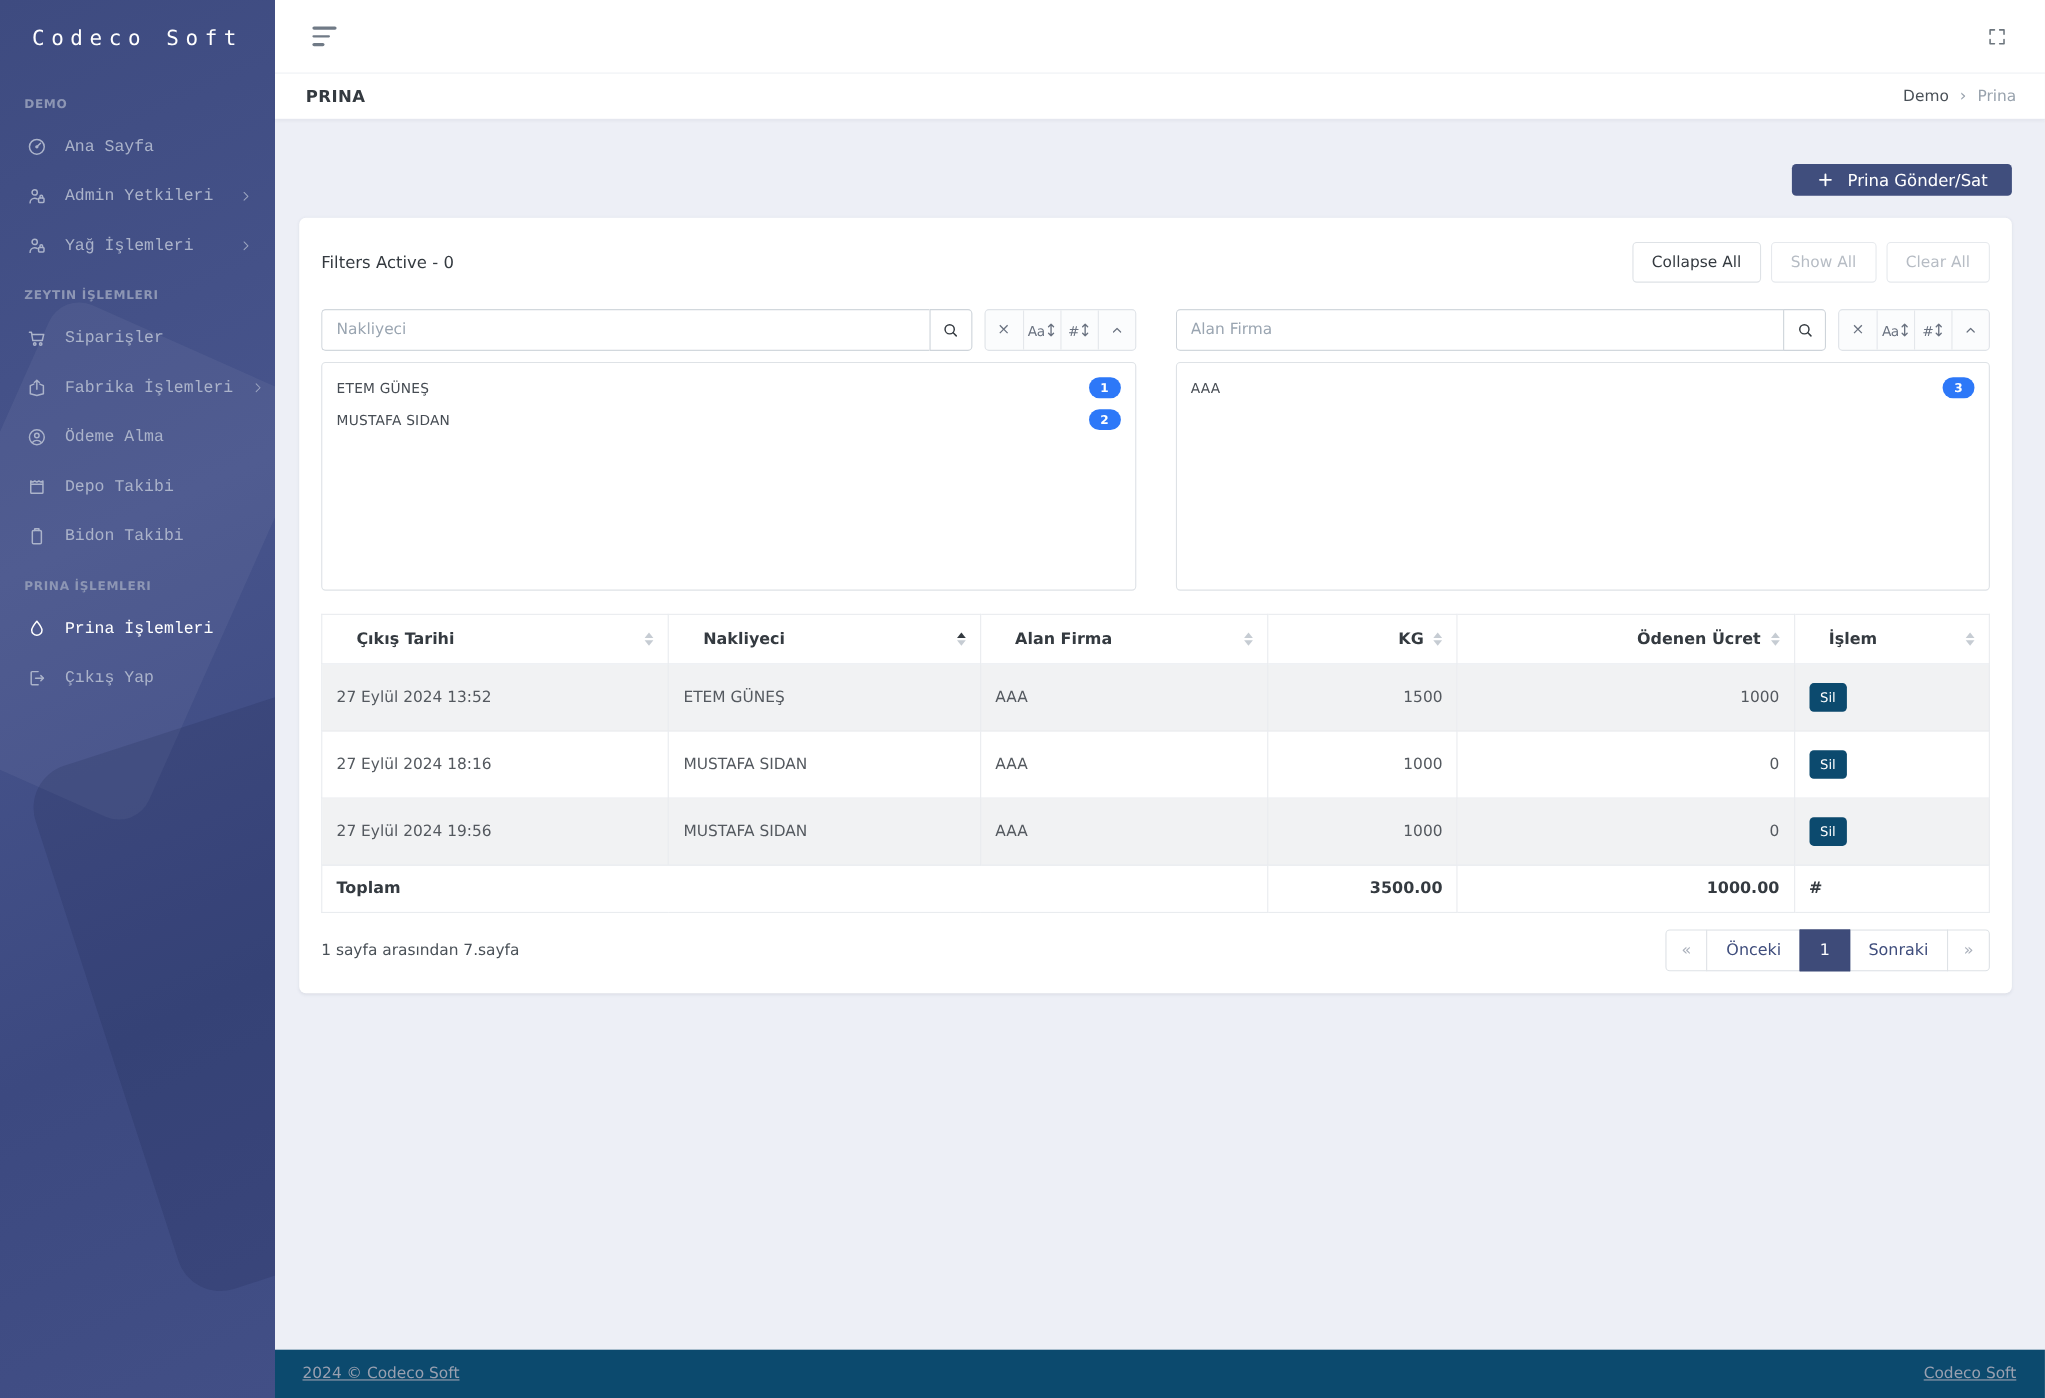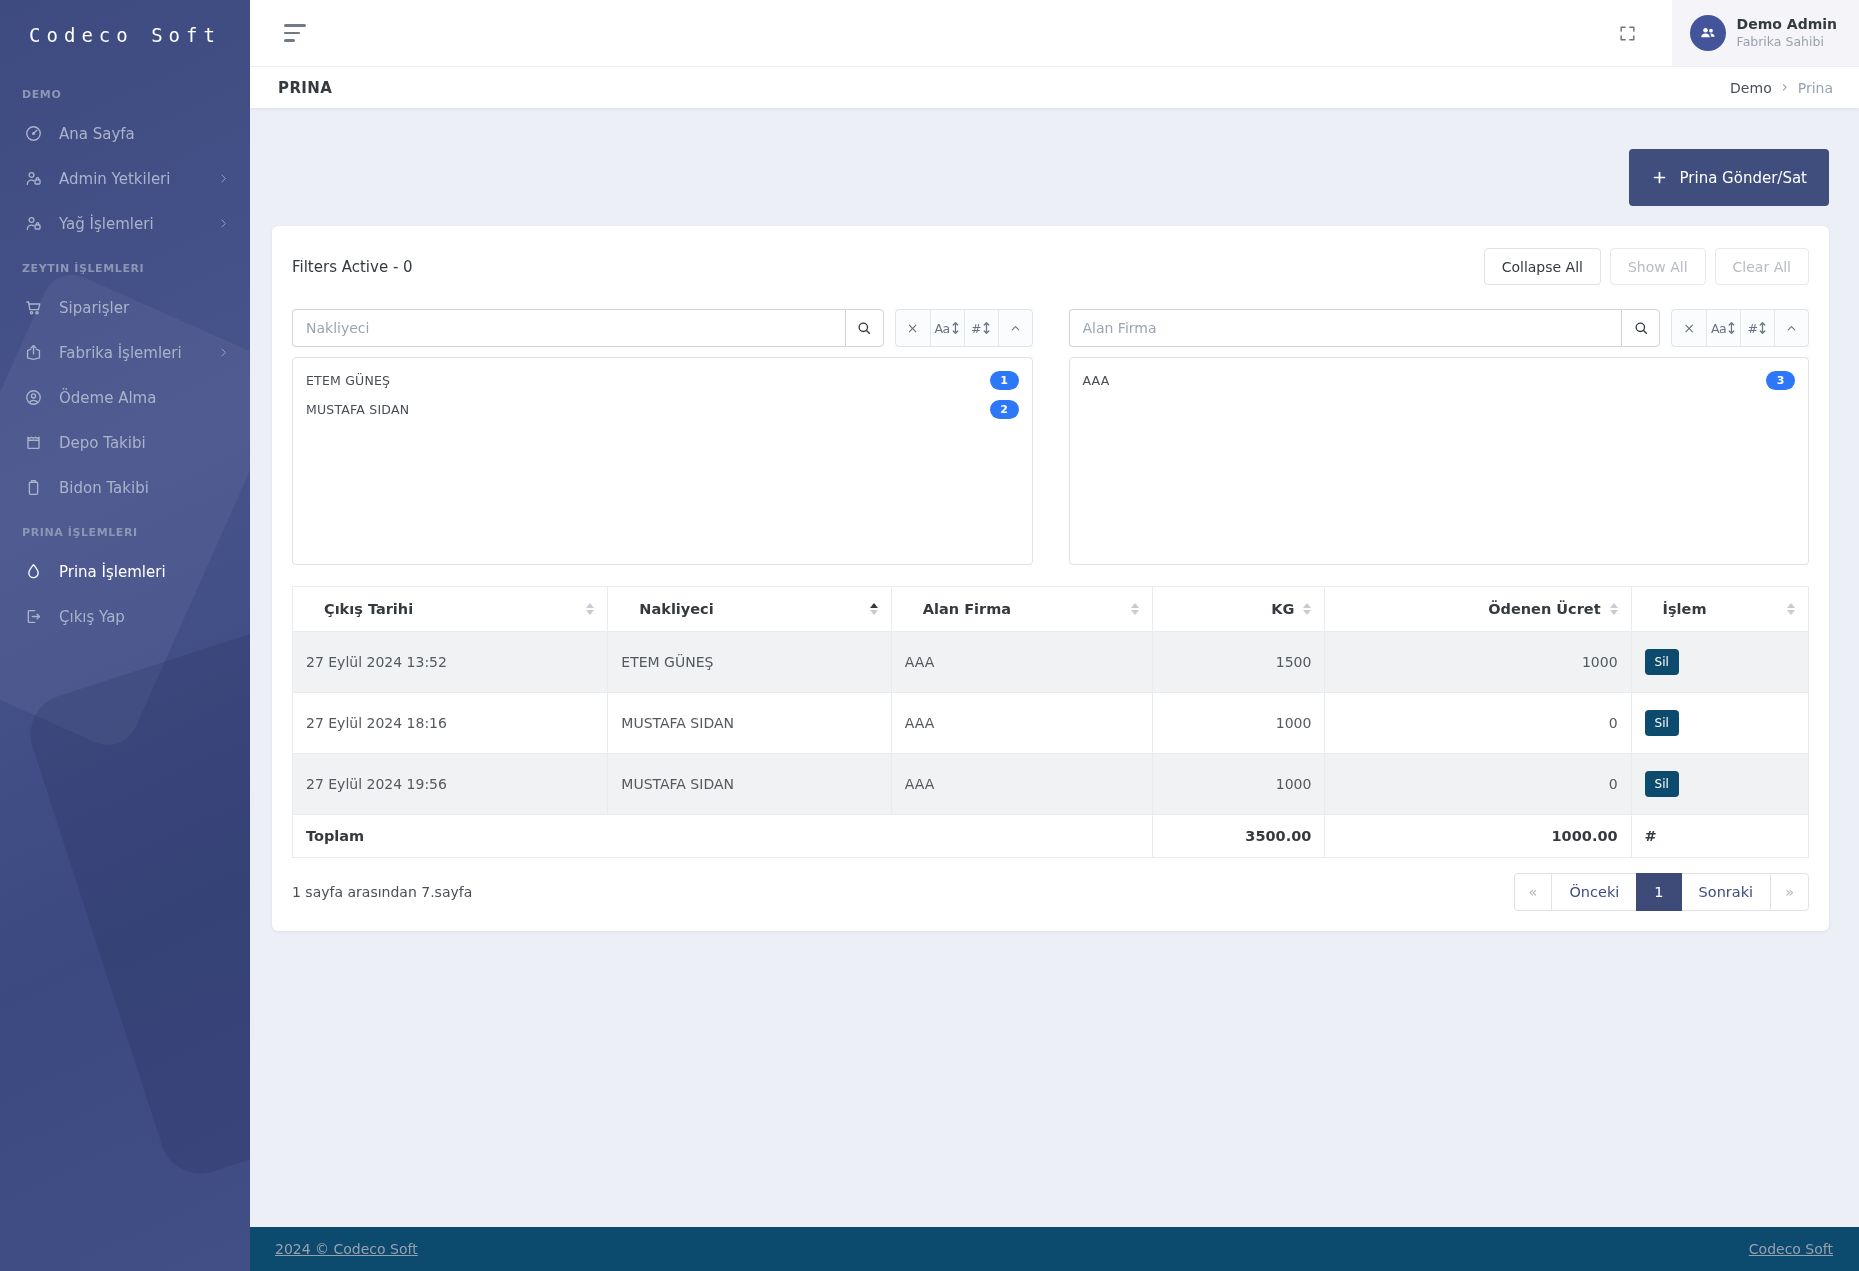--- a/index.html
+++ b/index.html
@@ -19,21 +19,21 @@
     background:rgba(255,255,255,.05); transform:rotate(24deg); border-radius:30px; }
   .sidebar-bg-shape2 { position:absolute; left:90px; top:650px; width:300px; height:500px;
     background:rgba(10,18,48,.12); transform:rotate(-18deg); border-radius:40px; }
   .logo { position:relative; z-index:2; text-align:center; padding-top:24px;
     font-family:"DejaVu Sans Mono","Liberation Mono",monospace;
     color:#ffffff; font-size:19px; font-weight:500; letter-spacing:6px; white-space:nowrap; }
   .nav { position:relative; z-index:2; padding-top:26px; }
   .nav-section-label { padding:16px 22px 10px 22px; font-size:11px; font-weight:700;
     letter-spacing:.6px; color:#8d96b4; text-transform:uppercase; }
   .nav-item { display:flex; align-items:center; gap:16px; padding:13px 20px 13px 24px;
-    color:#abb3ca; font-size:15px; cursor:pointer; }
+    color:#abb3ca; font-size:15px; cursor:pointer;font-family:Liberation Mono, monospace; }
   .nav-item.active { color:#ffffff; }
   .nav-icon { width:19px; height:19px; display:inline-flex; align-items:center; justify-content:center; flex-shrink:0; }
   .nav-icon svg { width:19px; height:19px; }
   .nav-label { flex:1; white-space:nowrap; }
   .nav-chevron { width:13px; height:13px; display:inline-flex; opacity:.85; }
   .nav-chevron svg { width:13px; height:13px; }
 
   
   .main { flex:1; display:flex; flex-direction:column; background:#edeff6; min-width:0; }
 
@@ -57,21 +57,21 @@
     box-shadow:0 2px 3px rgba(50,58,70,.05); position:relative; z-index:3; }
   .page-title { font-size:15px; font-weight:700; letter-spacing:.4px; color:#343a40; }
   .breadcrumb { display:flex; align-items:center; gap:10px; font-size:14px; }
   .crumb-root { color:#495057; cursor:pointer; }
   .crumb-sep { color:#98a2ad; font-size:15px; line-height:1; }
   .crumb-current { color:#98a2ad; }
 
   .content { flex:1; padding:41px 30px 0 22px; overflow:hidden; }
   .action-row { display:flex; justify-content:flex-end; }
   .btn-primary { display:inline-flex; align-items:center; gap:12px; background:#404e7d; color:#fff;
-    border:none; border-radius:4px; padding:0 22px; height:57px; font-size:15px;
+    border:none; border-radius:4px; padding:0 22px; height:29px; font-size:15px;
     font-family:inherit; cursor:pointer; }
   .btn-primary svg { width:17px; height:17px; }
 
   
   .card { background:#fff; border-radius:6px; margin-top:20px; padding:22px 20px 20px 20px;
     box-shadow:0 1px 3px rgba(56,65,90,.09); }
   .filters-head { display:flex; align-items:center; justify-content:space-between; }
   .filters-title { font-size:15px; color:#343a40; }
   .filters-btns { display:flex; gap:9px; }
   .btn-outline { background:#fff; border:1px solid #dee2e6; border-radius:4px; height:37px;
@@ -281,34 +281,20 @@
           <span class="hb3"></span>
       </div>
       <div class="topbar-right">
         <div class="fullscreen-btn">
           <svg width="19" height="19" viewBox="0 0 24 24" fill="none" stroke="currentColor" stroke-width="1.8" stroke-linecap="round" stroke-linejoin="round">
               <path d="M4 9V4h5"></path>
               <path d="M15 4h5v5"></path>
               <path d="M20 15v5h-5"></path>
               <path d="M9 20H4v-5"></path>
             </svg>
-        </div>
-        <div class="userbox">
-          <div class="avatar">
-            <svg width="20" height="20" viewBox="0 0 24 24" fill="#ffffff">
-                <circle cx="9" cy="8.6" r="2.7"></circle>
-                <circle cx="15.6" cy="9.2" r="2.2"></circle>
-                <path d="M3.8 17.2c0-2.9 2.3-4.7 5.2-4.7s5.2 1.8 5.2 4.7z"></path>
-                <path d="M14.6 12.6c.4-.1.7-.1 1-.1 2.5 0 4.4 1.6 4.4 4h-4.2c-.1-1.6-.5-2.9-1.2-3.9z"></path>
-              </svg>
-          </div>
-          <div>
-            <div class="user-name">Demo Admin</div>
-            <div class="user-role">Fabrika Sahibi</div>
-          </div>
         </div>
       </div>
     </div>
 
     <div class="titlebar">
       <div class="page-title">PRINA</div>
       <div class="breadcrumb">
         <span class="crumb-root">Demo</span>
         <span class="crumb-sep">›</span>
         <span class="crumb-current">Prina</span>

